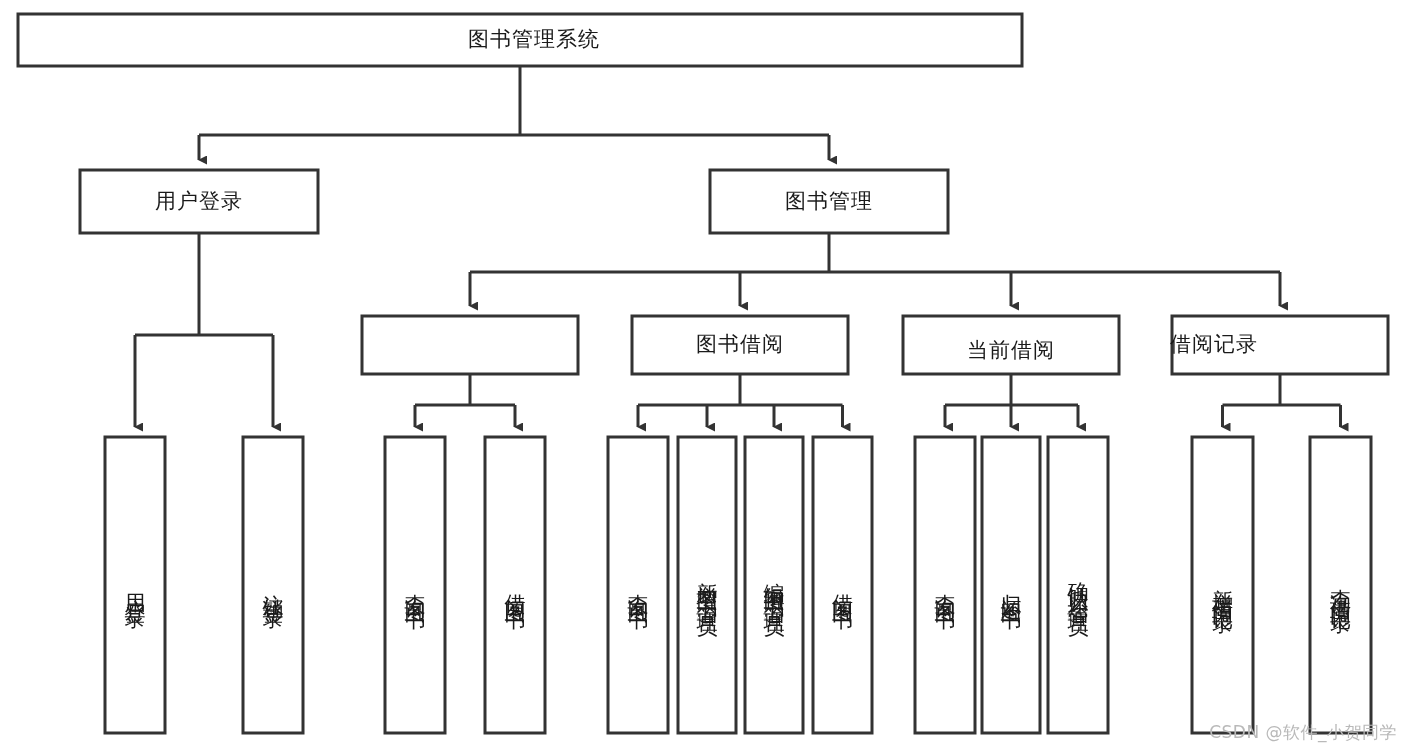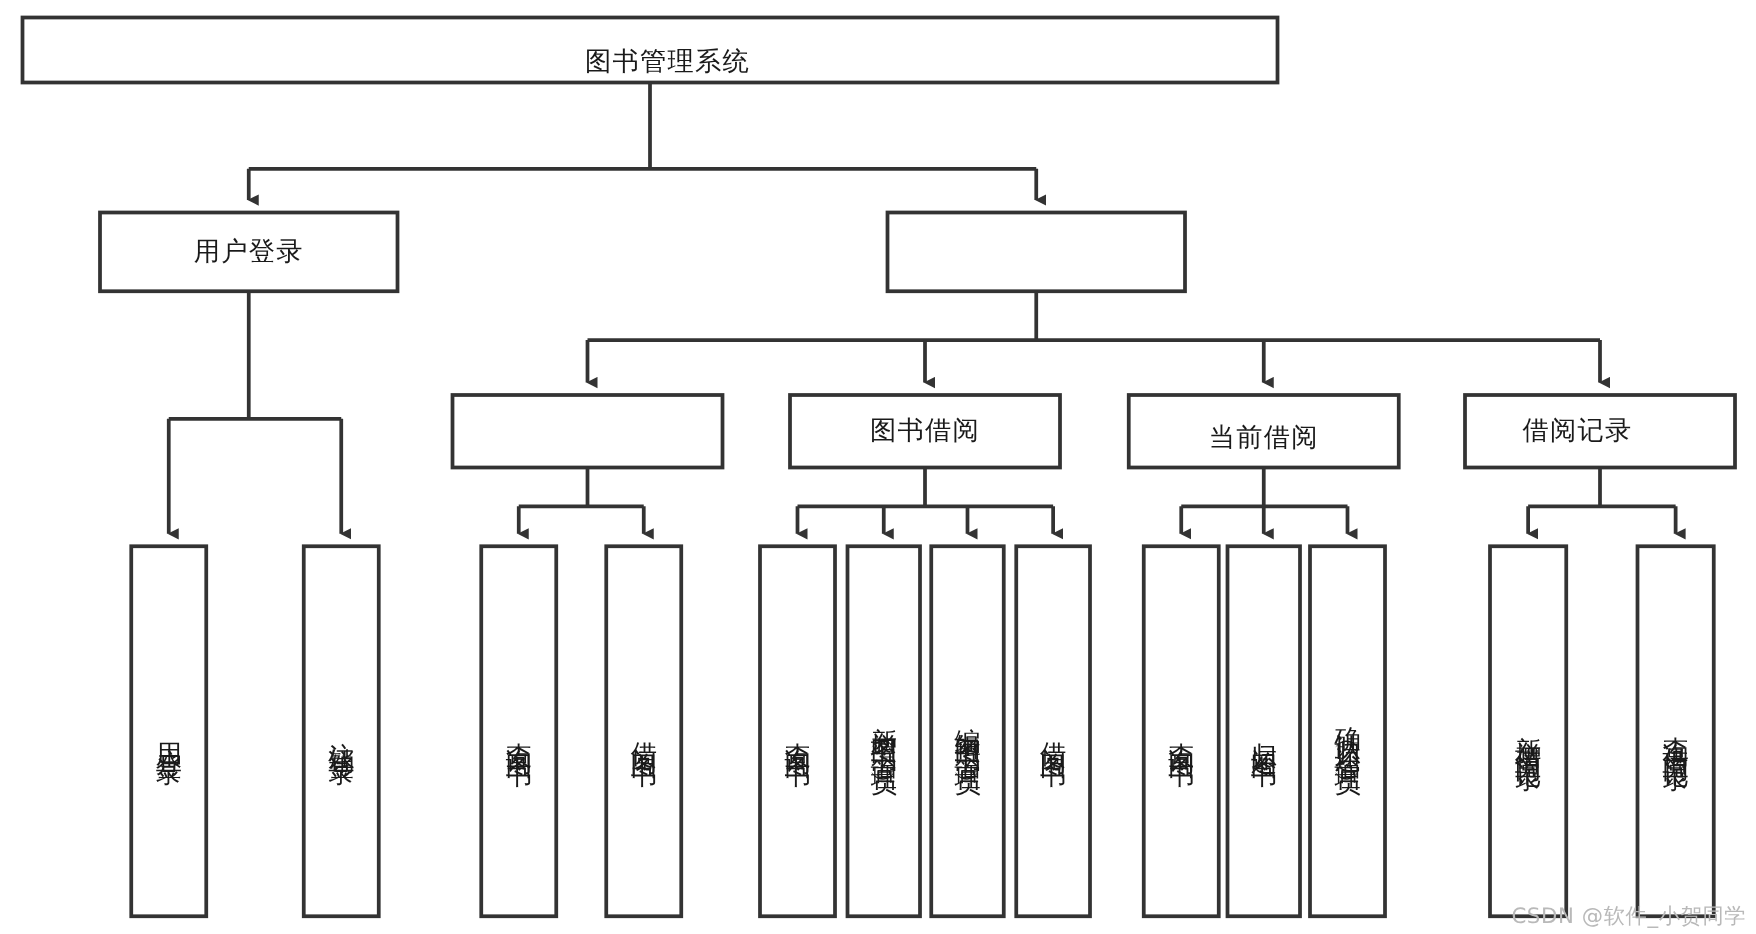--- a/index.html
+++ b/index.html
@@ -124,35 +124,38 @@
         <line x1="945" y1="405" x2="945" y2="427" marker-end="url(#arrowhead)"></line>
         <line x1="1011" y1="405" x2="1011" y2="427" marker-end="url(#arrowhead)"></line>
         <line x1="1078" y1="405" x2="1078" y2="427" marker-end="url(#arrowhead)"></line>
         <line x1="1280" y1="374" x2="1280" y2="405"></line>
         <line x1="1222.5" y1="405" x2="1340.5" y2="405"></line>
         <line x1="1222.5" y1="405" x2="1222.5" y2="427" marker-end="url(#arrowhead)"></line>
         <line x1="1340.5" y1="405" x2="1340.5" y2="427" marker-end="url(#arrowhead)"></line>
       </g>
   </svg>
 
-  <div class="node-label node-h" style="left:18px; top:24px; width:1004px; height:52px;padding-left:28px;">
+  <div class="node-label node-h" style="left:18px; top:14px; width:1004px; height:52px;padding-left:28px;">
     <span>图书管理系统</span>
   </div>
 
   <div class="node-label node-h" style="left:80px; top:170px; width:238px; height:63px;">
     <span>用户登录</span>
+  </div>
+  <div class="node-label node-h" style="left:710px; top:170px; width:238px; height:63px;">
+    <span>图书管理</span>
   </div>
 
   <div class="node-label node-h" style="left:632px; top:316px; width:216px; height:58px;">
     <span>图书借阅</span>
   </div>
   <div class="node-label node-h" style="left:903px; top:316px; width:216px; height:70px;">
     <span>当前借阅</span>
   </div>
-  <div class="node-label node-h" style="left:1172px; top:316px; width:180px; height:58px;">
+  <div class="node-label node-h" style="left:1124px; top:316px; width:180px; height:58px;">
     <span>借阅记录</span>
   </div>
 
   <div class="node-label node-v" style="left:105px; top:437px; width:60px; height:296px;">
     <span>用户登录</span>
   </div>
   <div class="node-label node-v" style="left:243px; top:437px; width:60px; height:296px;">
     <span>注销登录</span>
   </div>
   <div class="node-label node-v" style="left:385px; top:437px; width:60px; height:296px;">

